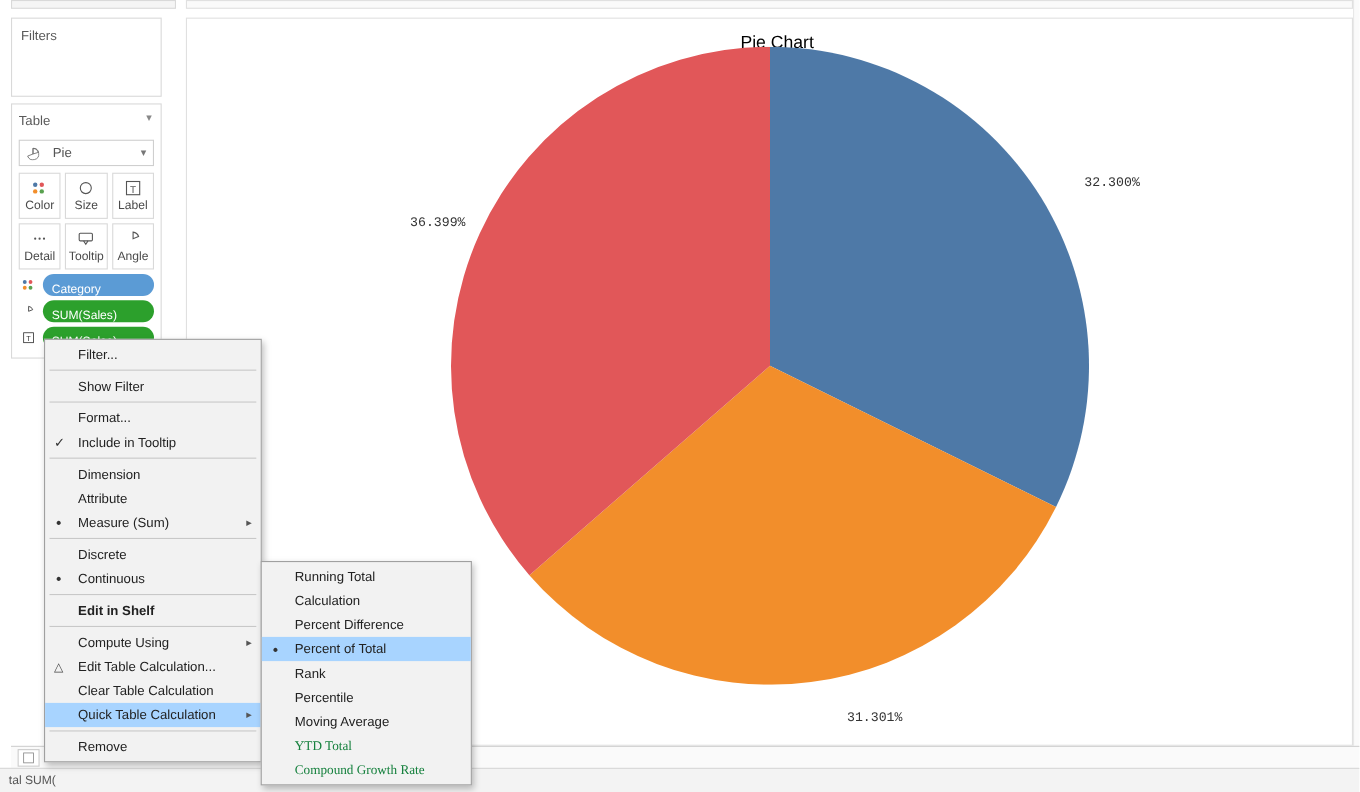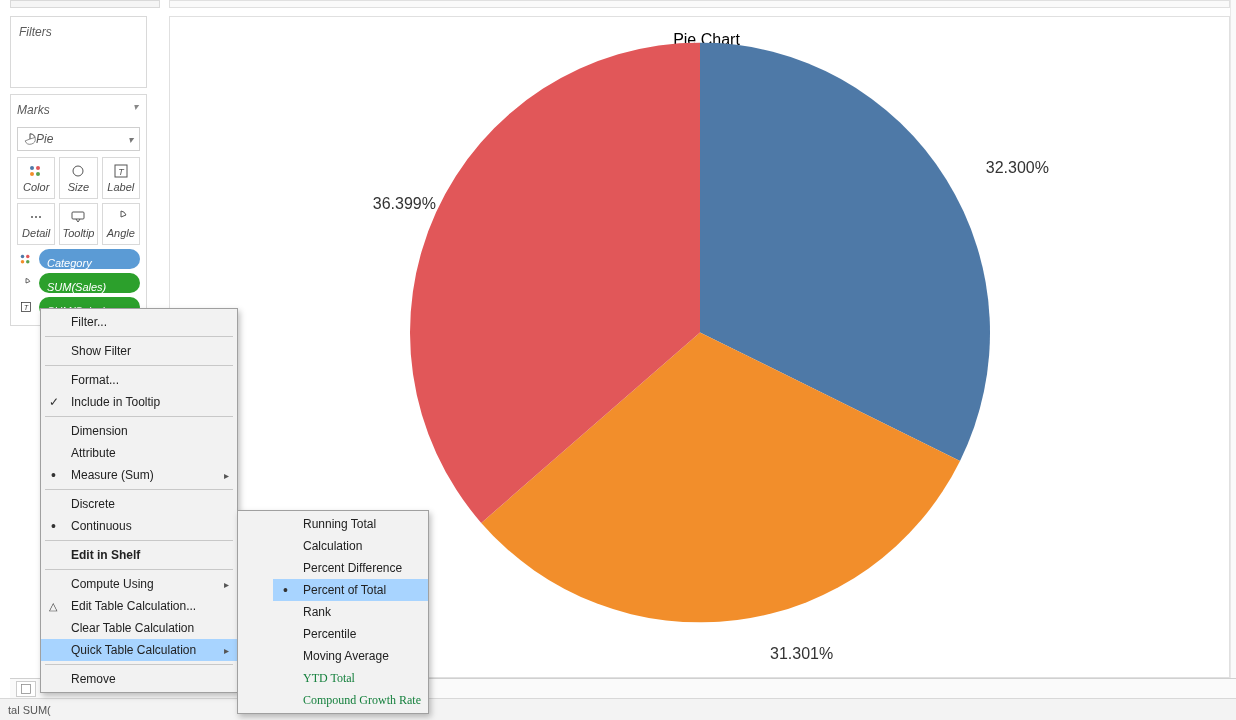--- a/index.html
+++ b/index.html
@@ -41,21 +41,20 @@
     bottom: 42px;
     background: #fafafa;
     border-left: 1px solid #e8e8e8;
   }
 
   .side {
     position: absolute;
     left: 10px;
     top: 16px;
     width: 137px;
-    font-style: italic;
   }
   .card {
     border: 1px solid #d9d9d9;
     background: #fff;
     margin-bottom: 6px;
     padding: 6px 8px;
     position: relative;
   }
   .card-title {
     color: #5a5a5a;
@@ -70,21 +69,21 @@
     border: 1px solid #cfcfcf;
     background: #fff;
     height: 24px;
     display: flex;
     align-items: center;
     justify-content: space-between;
     padding: 0 6px;
     color: #555;
   }
   .marks-dropdown .pie-ico {
-    display:inline-flex; align-items:center; gap:0;
+    display:inline-flex; align-items:flex-end; gap:12px;
   }
   .chev { font-size: 10px; color: #777; }
 
   .mark-grid {
     display: grid;
     grid-template-columns: repeat(3, 1fr);
     gap: 4px;
     margin-top: 6px;
   }
   .mark-cell {
@@ -143,22 +142,23 @@
     text-align: center;
   }
   .pie-holder {
     position: absolute;
     left: 50%;
     top: 48%;
     transform: translate(-50%, -50%);
   }
   .data-label {
     position: absolute;
-    font-size: 16px;
+    font-size: 12px;
     color: #333;
+    font-family: Liberation Mono, monospace;
   }
 
   
   .menu {
     position: absolute;
     background: #f2f2f2;
     border: 1px solid #a0a0a0;
     box-shadow: 2px 3px 6px rgba(0,0,0,0.25);
     padding: 2px 0;
     font-size: 12px;
@@ -188,21 +188,21 @@
   .menu .sub::after {
     content: "▸";
     position: absolute; right: 8px; color: #555; font-size: 10px;
   }
   .menu .delta::before {
     content: "△";
     position: absolute; left: 8px; font-size: 11px; color: #444;
   }
 
   .menu1 { left: 40px; top: 308px; width: 198px; }
-  .menu2 { left: 237px; top: 510px; width: 192px; padding-left: 35px; }
+  .menu2 { left: 237px; top: 510px; width: 192px; }
 
   
   .tabs {
     position: absolute;
     left: 10px;
     right: 0;
     bottom: 22px;
     height: 20px;
     border-top: 1px solid #d0d0d0;
     background: #fafafa;
@@ -242,21 +242,21 @@
 <div class="right-bar"></div>
 
 <div class="side">
 
   <div class="card filters-card">
     <div class="card-title">Filters</div>
   </div>
 
   <div class="card marks-card">
     <span class="chev-corner">▾</span>
-    <div class="card-title">Marks</div>
+    <div class="card-title">Table</div>
 
     <div class="marks-dropdown">
       <span class="pie-ico">
         <svg viewBox="0 0 16 16" width="12" height="12">
             <path d="M8 8 L8 1 A7 7 0 1 1 1.5 10.5 Z" fill="none" stroke="#666" stroke-width="1"></path>
             <path d="M8 8 L8 1 A7 7 0 0 1 14.5 6 Z" fill="none" stroke="#666" stroke-width="1"></path>
           </svg>
         <span>Pie</span>
       </span>
       <span class="chev">▾</span>

